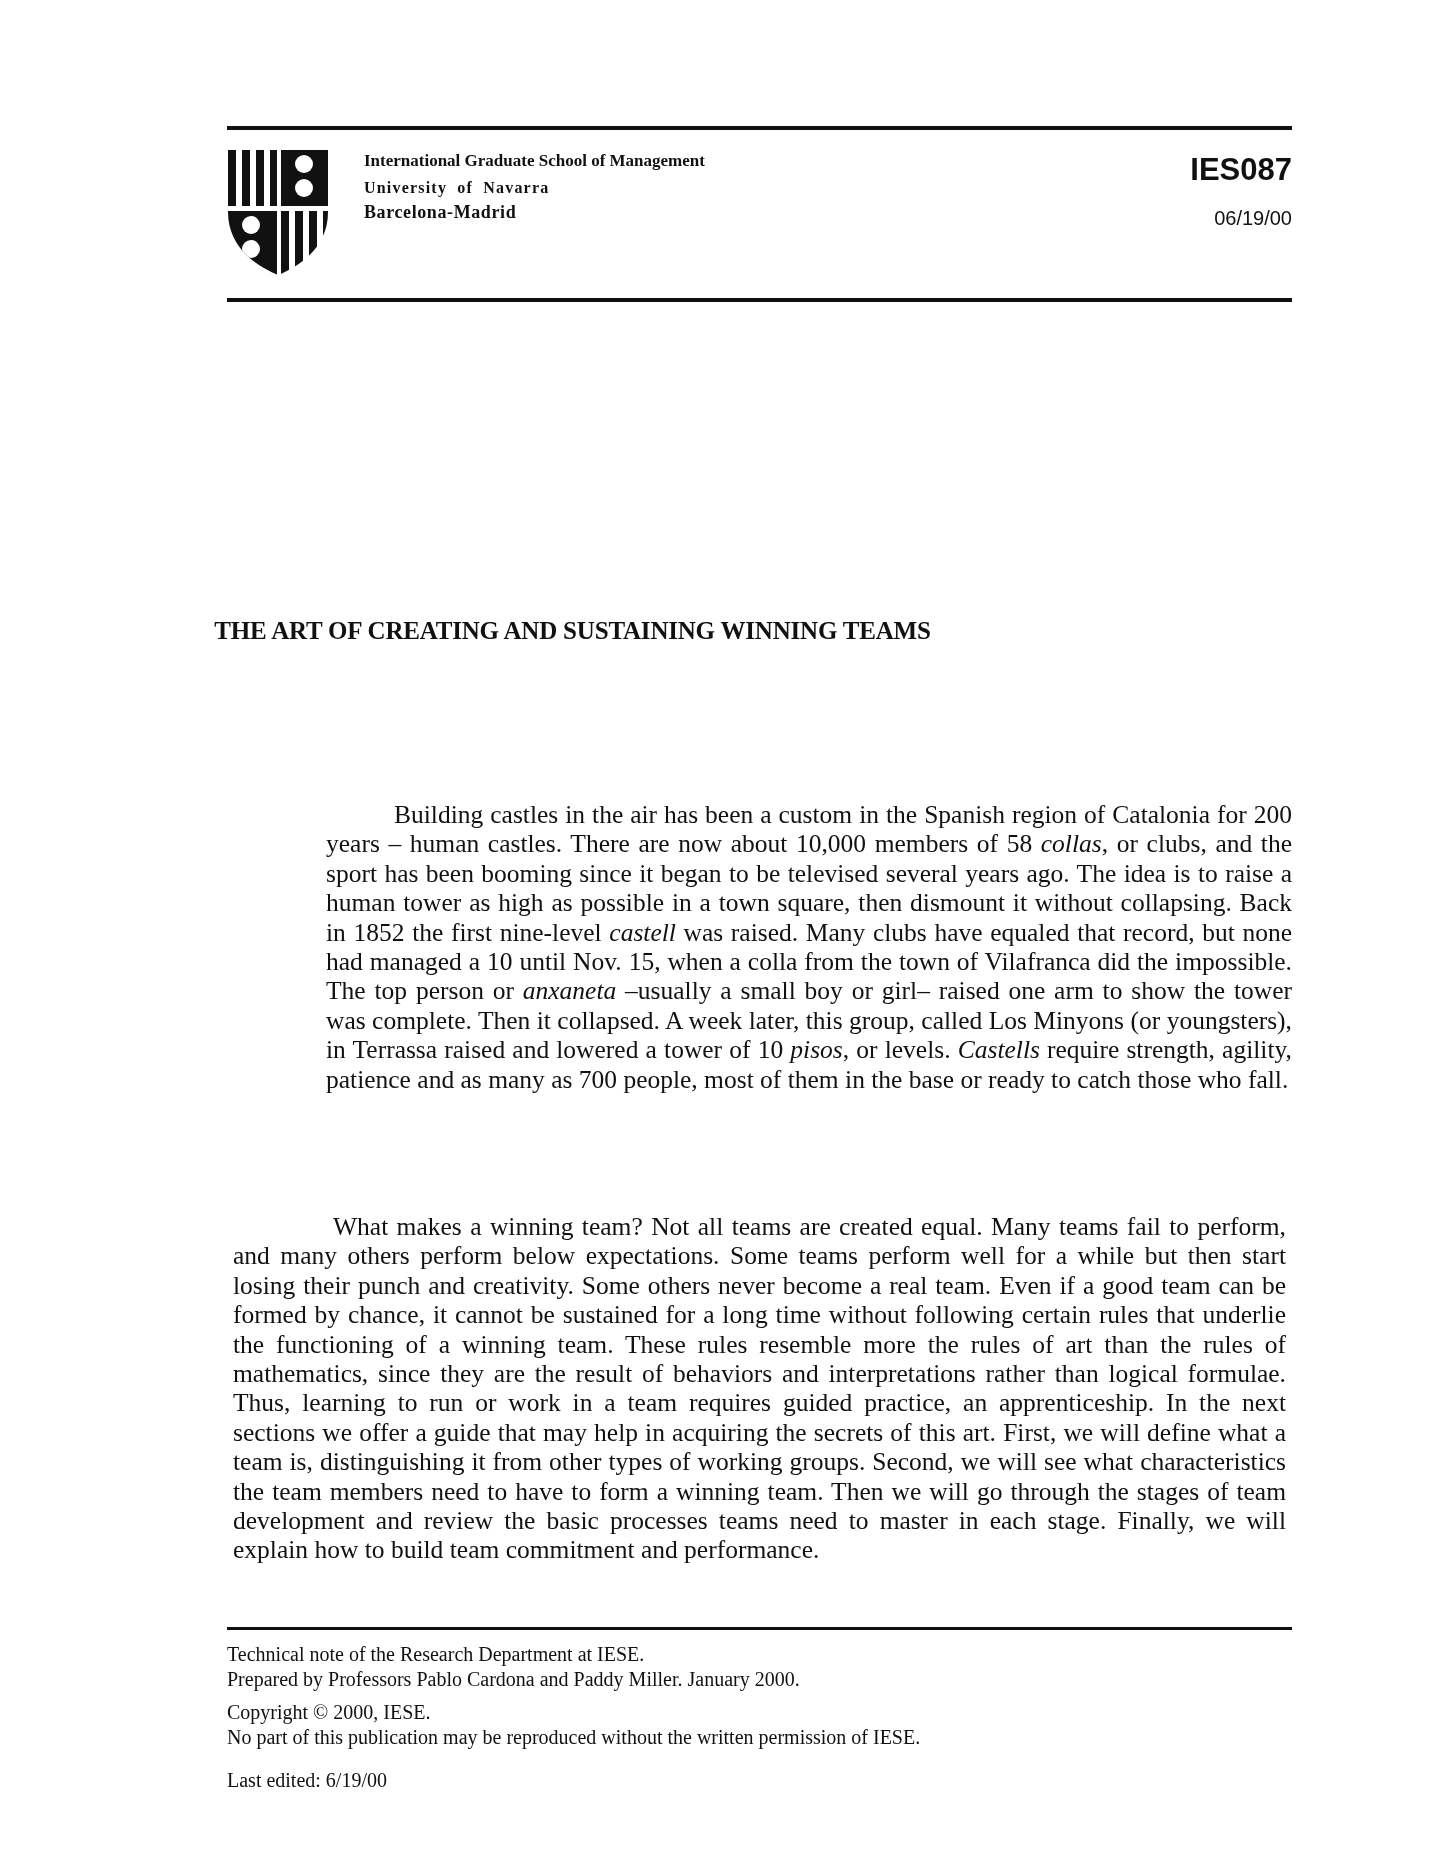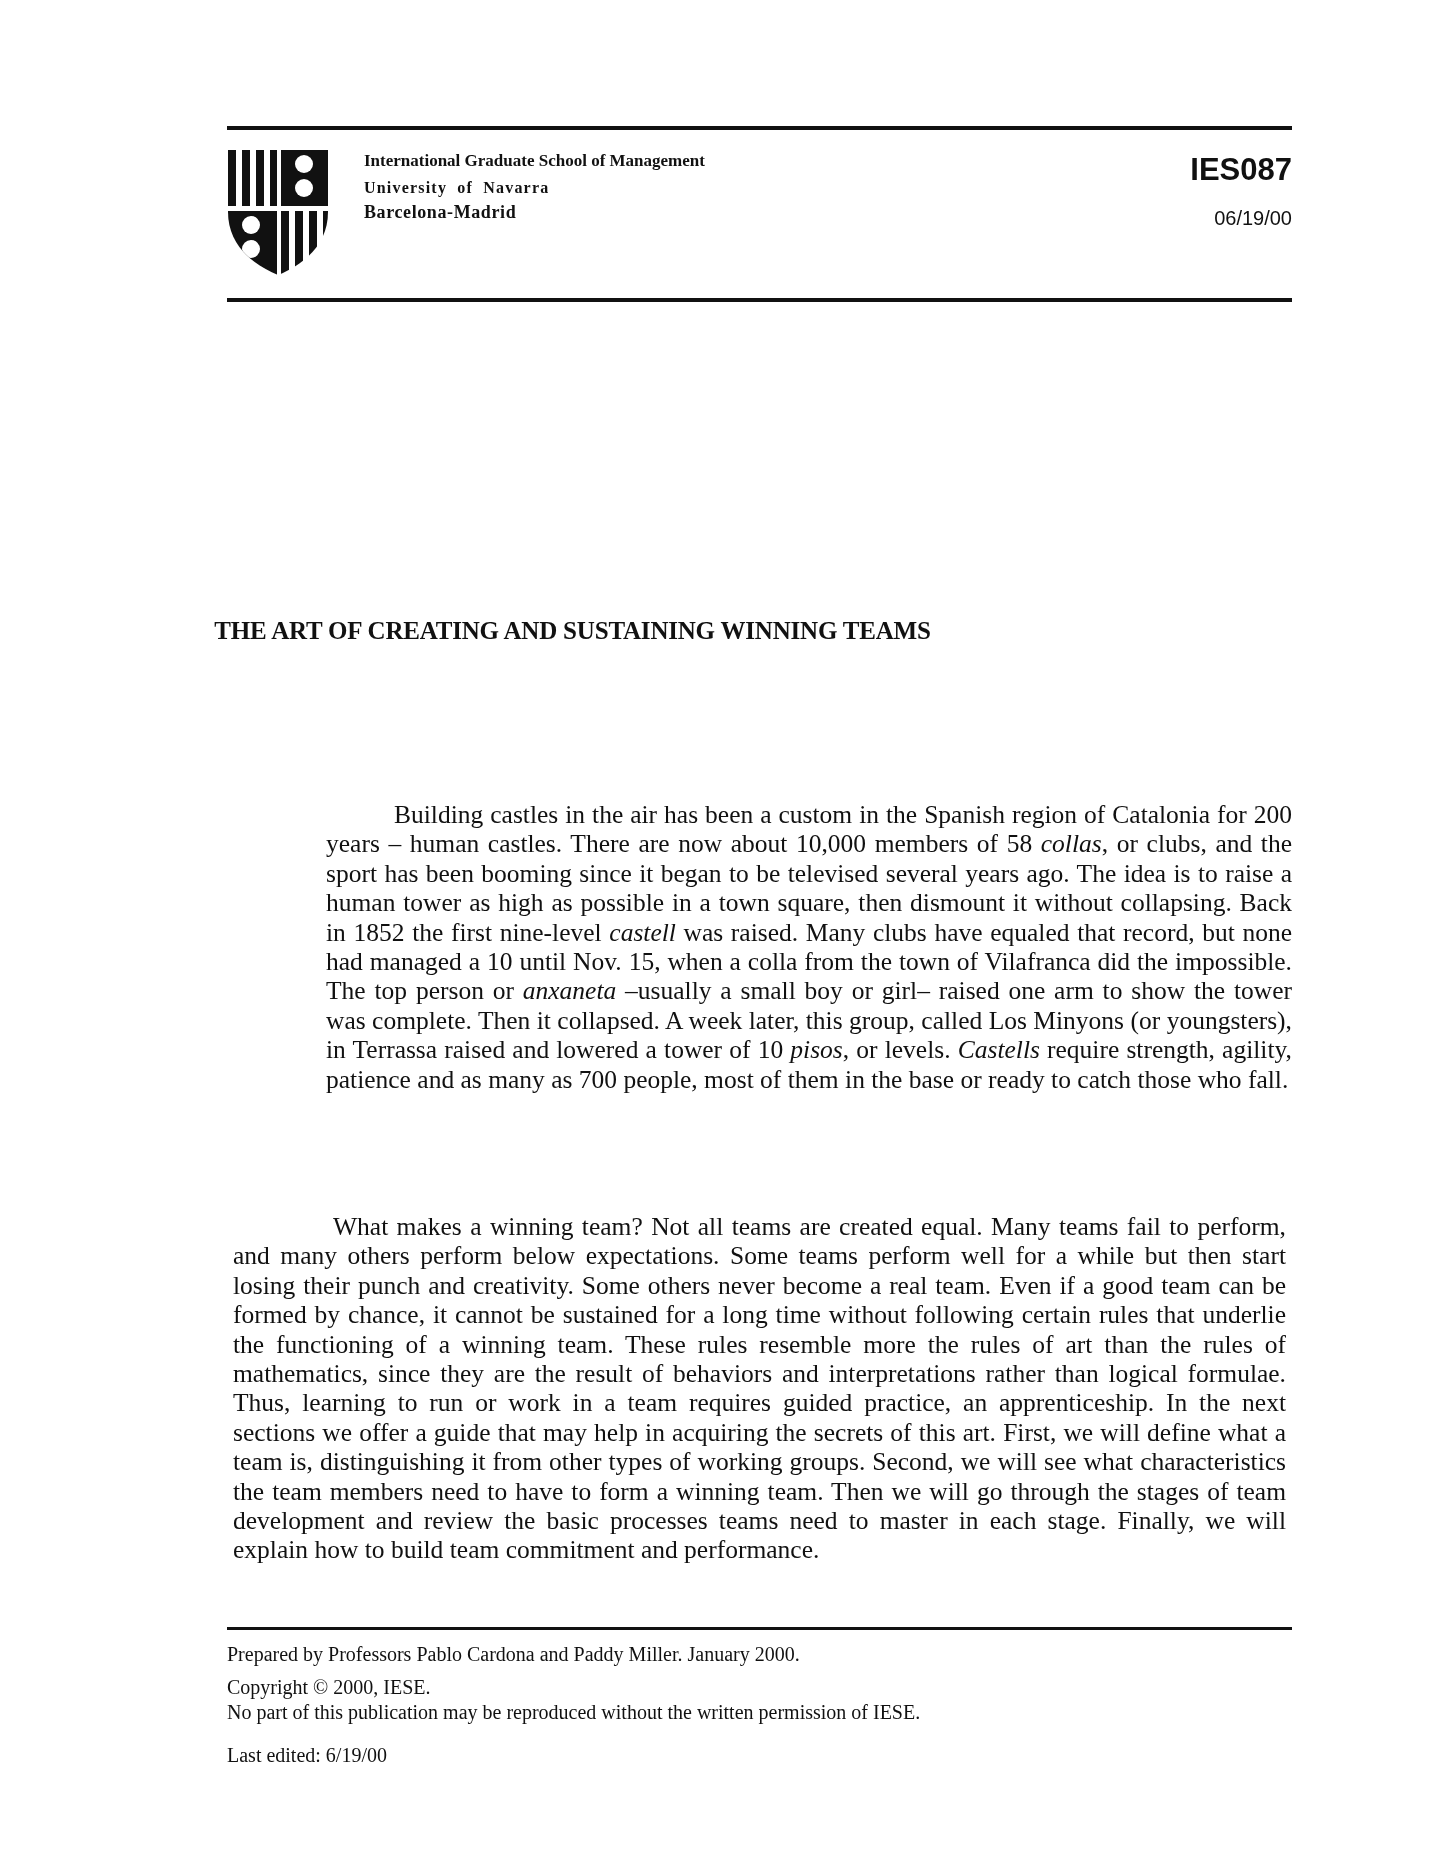--- a/index.html
+++ b/index.html
@@ -87,20 +87,21 @@
 </div>
 
 <div id="intro" class="body-text">
   <p>What makes a winning team? Not all teams are created equal. Many teams fail to perform, and many others perform below expectations. Some teams perform well for a while but then start losing their punch and creativity. Some others never become a real team. Even if a good team can be formed by chance, it cannot be sustained for a long time without following certain rules that underlie the functioning of a winning team. These rules resemble more the rules of art than the rules of mathematics, since they are the result of behaviors and interpretations rather than logical formulae. Thus, learning to run or work in a team requires guided practice, an apprenticeship. In the next sections we offer a guide that may help in acquiring the secrets of this art. First, we will define what a team is, distinguishing it from other types of working groups. Second, we will see what characteristics the team members need to have to form a winning team. Then we will go through the stages of team development and review the basic processes teams need to master in each stage. Finally, we will explain how to build team commitment and performance.</p>
 </div>
 
 <div class="rule" id="rule-foot"></div>
 
 <div id="footnotes">
   <div class="block">
+    <div>Technical note of the Research Department at IESE.</div>
     <div>Prepared by Professors Pablo Cardona and Paddy Miller. January 2000.</div>
   </div>
   <div class="block">
     <div>Copyright © 2000, IESE.</div>
     <div>No part of this publication may be reproduced without the written permission of IESE.</div>
   </div>
   <div class="edited">Last edited: 6/19/00</div>
 </div>
 
 </body></html>

